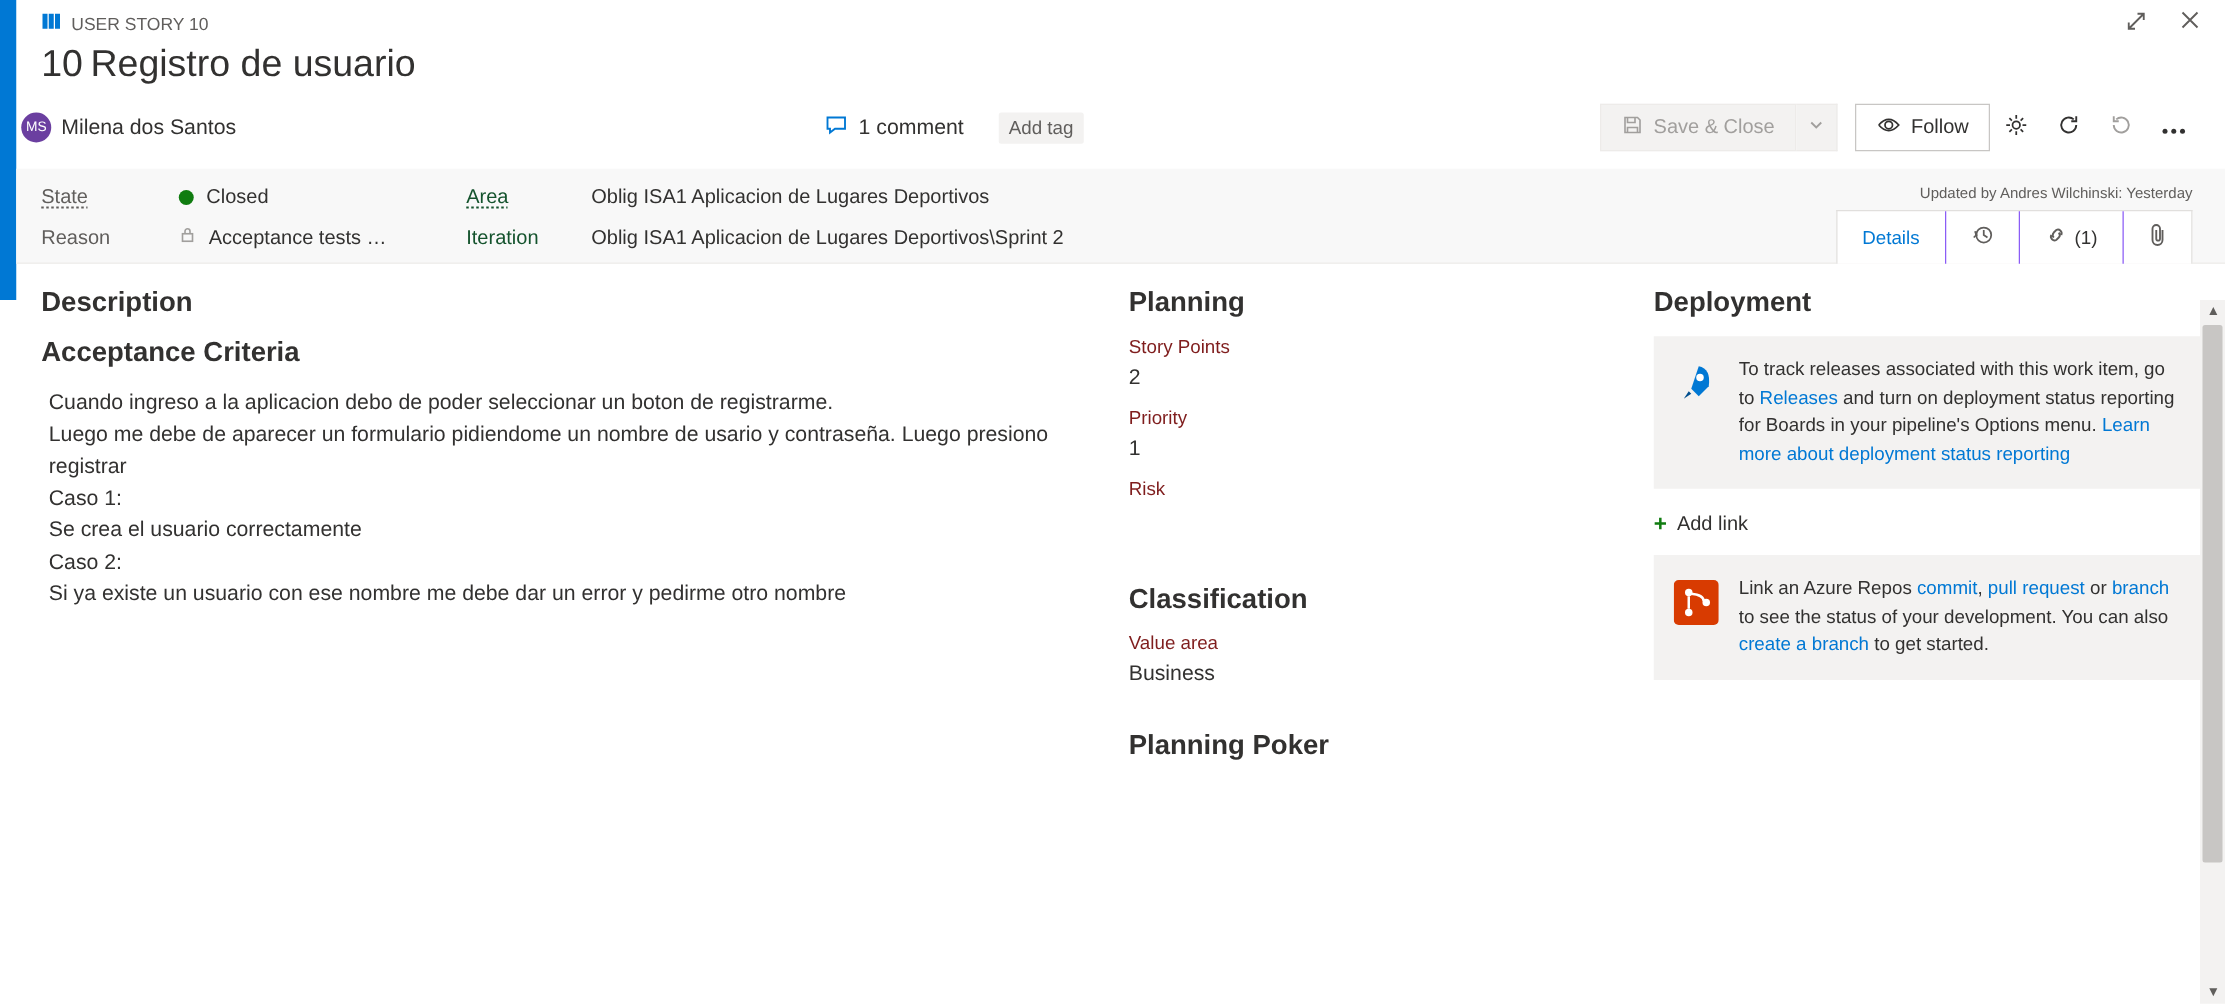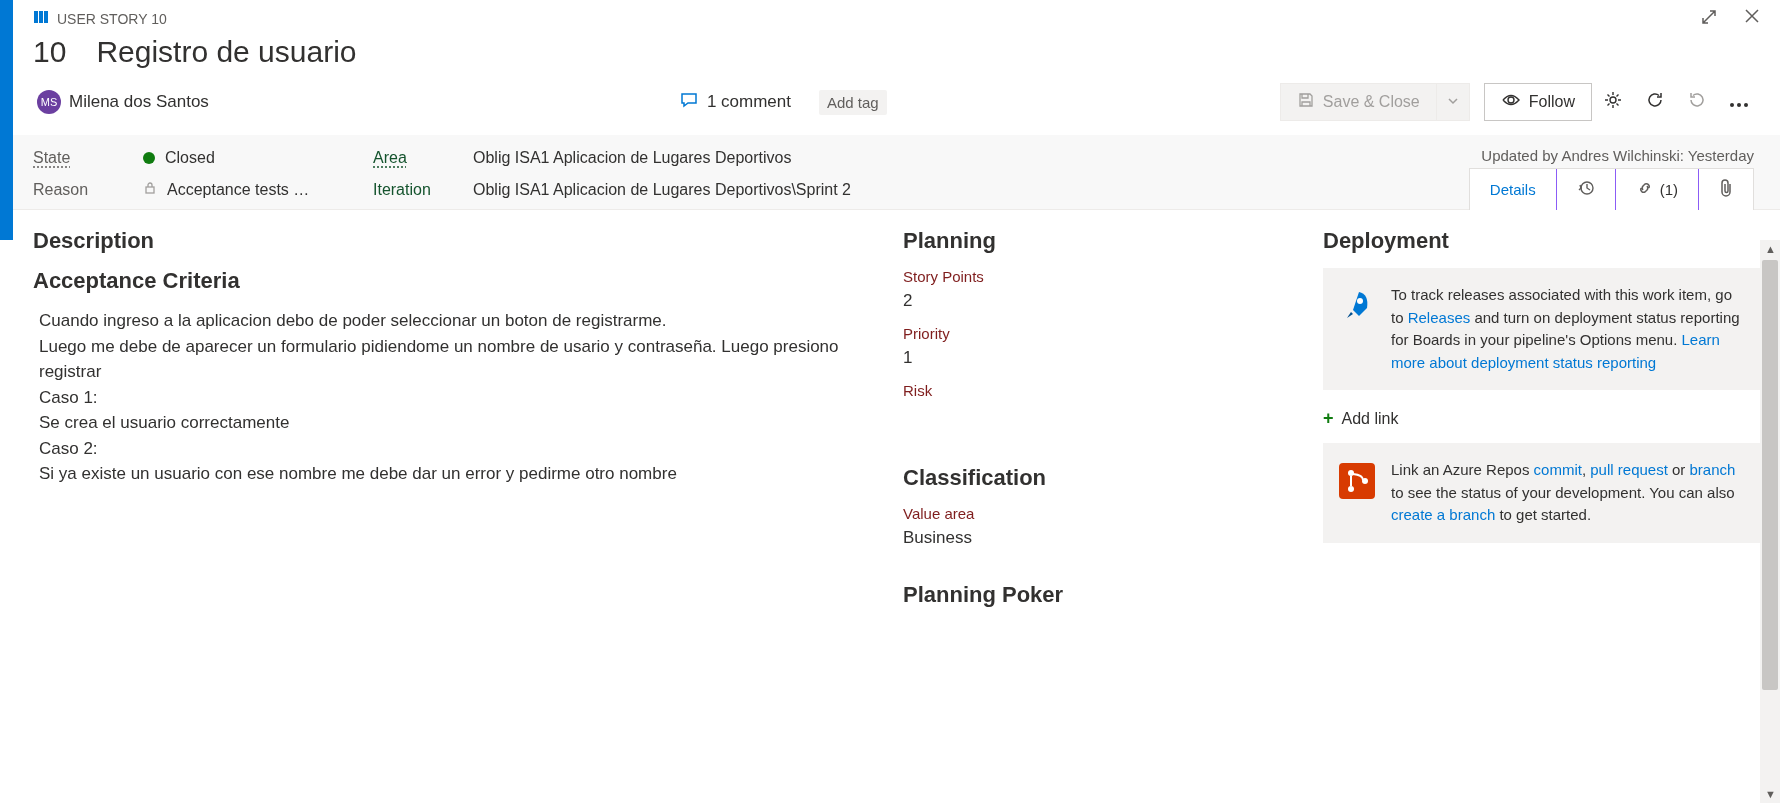--- a/index.html
+++ b/index.html
@@ -9,24 +9,24 @@
 
   
   .topline { display: flex; align-items: center; padding: 8px 20px 4px 20px; font-size: 14px; color: #605e5c; }
   .topline .type-icon { color: #0078d4; margin-right: 8px; }
   .topline .spacer { flex: 1; }
   .topline .win-icons { display: flex; gap: 26px; color: #605e5c; }
   .topline .win-icons span { cursor: pointer; }
 
   
   .title-row { padding: 2px 20px 10px 20px; font-size: 30px; font-weight: 400; color: #323130; }
-  .title-row .num { margin-right: 30px; }
-
-  
-  .actions-row { display: flex; align-items: center; padding: 4px 20px 14px 24px; font-size: 17px; }
+  .title-row .num { margin-right: 6px; }
+
+  
+  .actions-row { display: flex; align-items: center; padding: 4px 20px 14px 4px; font-size: 17px; }
   .avatar { width: 24px; height: 24px; border-radius: 50%; background: #6b3fa0; color: #fff; font-size: 11px; display: inline-flex; align-items: center; justify-content: center; margin-right: 8px; }
   .user-name { color: #323130; }
   .comment-block { display: flex; align-items: center; margin-left: 470px; color: #323130; }
   .comment-block .icon { color: #0078d4; margin-right: 8px; }
   .add-tag { margin-left: 28px; background: #f3f2f1; color: #605e5c; padding: 4px 8px; font-size: 15px; border-radius: 2px; }
   .actions-right { margin-left: auto; display: flex; align-items: center; gap: 0; }
   .btn { display: flex; align-items: center; gap: 8px; padding: 6px 16px; border: 1px solid #c8c6c4; background: #fff; color: #323130; font-size: 16px; cursor: pointer; height: 38px; }
   .btn.disabled { background: #f3f2f1; color: #a19f9d; border-color: #edebe9; cursor: default; }
   .btn.disabled .icon { color: #a19f9d; }
   .btn-drop { border-left: none; padding: 6px 10px; }
@@ -35,21 +35,21 @@
   
   .meta-strip { background: #f8f8f8; padding: 14px 36px 10px 20px; display: flex; flex-direction: column; gap: 14px; border-bottom: 1px solid #edebe9; position: relative; }
   .meta-row { display: flex; align-items: center; font-size: 16px; }
   .meta-label { width: 110px; color: #605e5c; text-decoration: underline dotted; text-underline-offset: 4px; }
   .meta-label.noul { text-decoration: none; }
   .meta-value { color: #323130; display: flex; align-items: center; gap: 10px; min-width: 230px; }
   .state-dot { width: 12px; height: 12px; border-radius: 50%; background: #107c10; display: inline-block; }
   .lock-icon { color: #a19f9d; }
   .meta-col2-label { width: 100px; color: #14532d; text-decoration: underline dotted; text-underline-offset: 4px; }
   .meta-col2-value { color: #323130; }
-  .meta-updated { position: absolute; right: 26px; top: 12px; color: #605e5c; font-size: 15px; }
+  .meta-updated { position: absolute; right: 26px; top: 12px; color: #605e5c; font-size: 12px; }
   .tabs { position: absolute; right: 26px; bottom: -1px; display: flex; border: 1px solid #e1dfdd; border-bottom: none; background: #fff; }
   .tab { padding: 10px 20px; border-right: 1px solid #8b5cf6; display: flex; align-items: center; gap: 6px; font-size: 15px; color: #323130; cursor: pointer; }
   .tab:last-child { border-right: none; }
   .tab.active { color: #0078d4; }
   .tab .icon { color: #605e5c; }
 
   
   .body { display: flex; flex: 1; overflow: hidden; }
   .col { padding: 18px 20px; overflow-y: auto; }
   .col1 { flex: 0 0 870px; }

